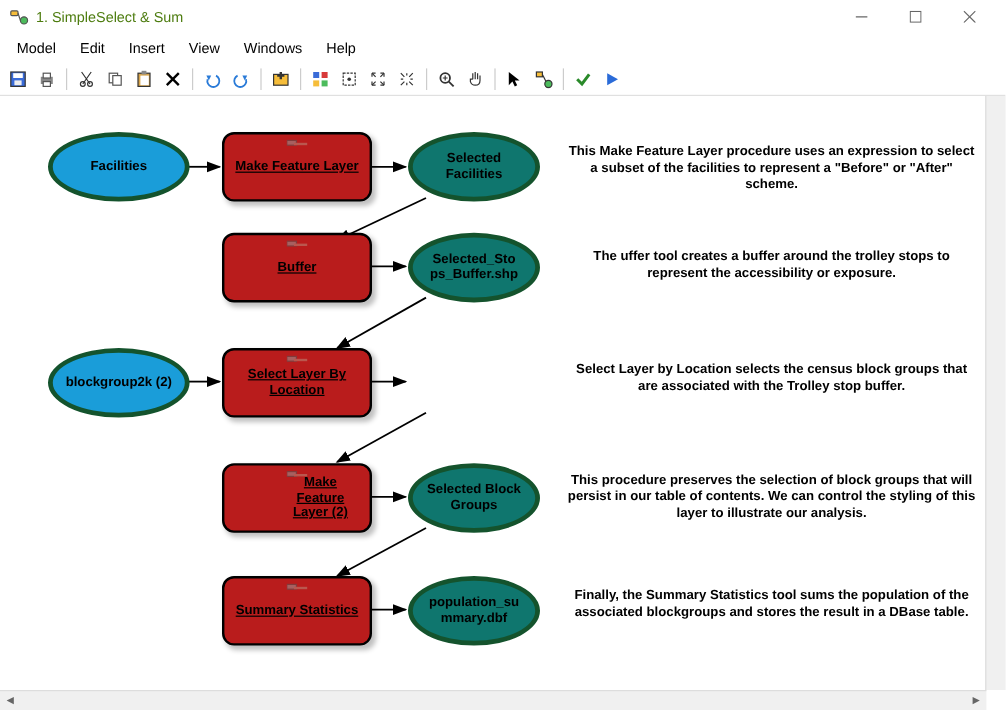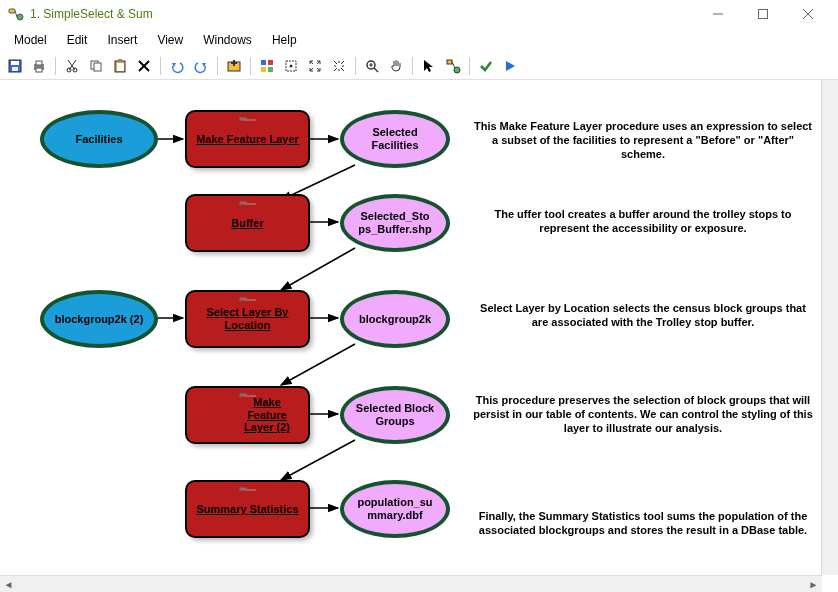--- a/index.html
+++ b/index.html
@@ -27,21 +27,21 @@
 
 
 .hscroll { position: absolute; left: 0; right: 16px; bottom: 0; height: 17px; background: #f0f0f0; border-top: 1px solid #ddd; display: flex; align-items: center; }
 .hscroll .arrow { width: 17px; height: 17px; display: flex; align-items: center; justify-content: center; color: #666; font-size: 10px; }
 .hscroll .track { flex: 1; }
 .vscroll { position: absolute; right: 0; top: 0; bottom: 17px; width: 17px; background: #f0f0f0; border-left: 1px solid #ddd; }
 
 
 .ellipse { position: absolute; border: 4px solid #14532d; border-radius: 50%; display: flex; align-items: center; justify-content: center; text-align: center; font-size: 11px; font-weight: bold; line-height: 1.15; padding: 4px; }
 .ellipse.blue { background: #1a9dd9; }
-.ellipse.green { background: #f0abfc; }
+.ellipse.green { background: #0f766e; }
 
 
 .tool { position: absolute; border: 2px solid #000; border-radius: 10px; background: #b91c1c; display: flex; align-items: center; justify-content: center; text-align: center; font-size: 11px; font-weight: bold; line-height: 1.15; padding: 4px 6px; box-shadow: 3px 3px 4px rgba(0,0,0,.25); text-decoration: underline; }
 .tool .hammer { position: absolute; top: 3px; left: 50%; transform: translateX(-50%); opacity: .55; }
 
 
 .desc { position: absolute; font-size: 11px; font-weight: bold; color: #000; text-align: center; line-height: 1.25; width: 340px; }
 
 
 .arrows { position: absolute; left: 0; top: 0; pointer-events: none; }
@@ -285,23 +285,20 @@
       </div>
 
     <div class="tool" style="left:185px; top:210px; width:125px; height:58px;">
       <span class="hammer"><svg width="18" height="12">
             <rect x="0" y="2" width="8" height="4" fill="#999" stroke="#555"></rect>
             <rect x="6" y="4" width="11" height="2" fill="#b87"></rect>
           </svg></span>
       <span>Select Layer By Location</span>
     </div>
 
-    <div class="ellipse green" style="left:340px; top:210px; width:110px; height:58px;">
-        <span>blockgroup2k</span>
-      </div>
 
     <div class="desc" style="left:473px; top:222px;">Select Layer by Location selects the census block groups that are associated with the Trolley stop buffer.</div>
 
     <div class="tool" style="left:185px; top:306px; width:125px; height:58px;padding-left:45px;">
       <span class="hammer"><svg width="18" height="12">
             <rect x="0" y="2" width="8" height="4" fill="#999" stroke="#555"></rect>
             <rect x="6" y="4" width="11" height="2" fill="#b87"></rect>
           </svg></span>
       <span>Make Feature Layer (2)</span>
     </div>
@@ -317,21 +314,21 @@
             <rect x="0" y="2" width="8" height="4" fill="#999" stroke="#555"></rect>
             <rect x="6" y="4" width="11" height="2" fill="#b87"></rect>
           </svg></span>
       <span>Summary Statistics</span>
     </div>
 
     <div class="ellipse green" style="left:340px; top:400px; width:110px; height:58px;">
         <span>population_su mmary.dbf</span>
       </div>
 
-    <div class="desc" style="left:473px; top:410px;margin-top:20px;">Finally, the Summary Statistics tool sums the population of the associated blockgroups and stores the result in a DBase table.</div>
+    <div class="desc" style="left:473px; top:410px;">Finally, the Summary Statistics tool sums the population of the associated blockgroups and stores the result in a DBase table.</div>
 
   </div>
 
   <div class="hscroll">
     <div class="arrow">◄</div>
     <div class="track"></div>
     <div class="arrow">►</div>
   </div>
   <div class="vscroll"></div>
 </div>

